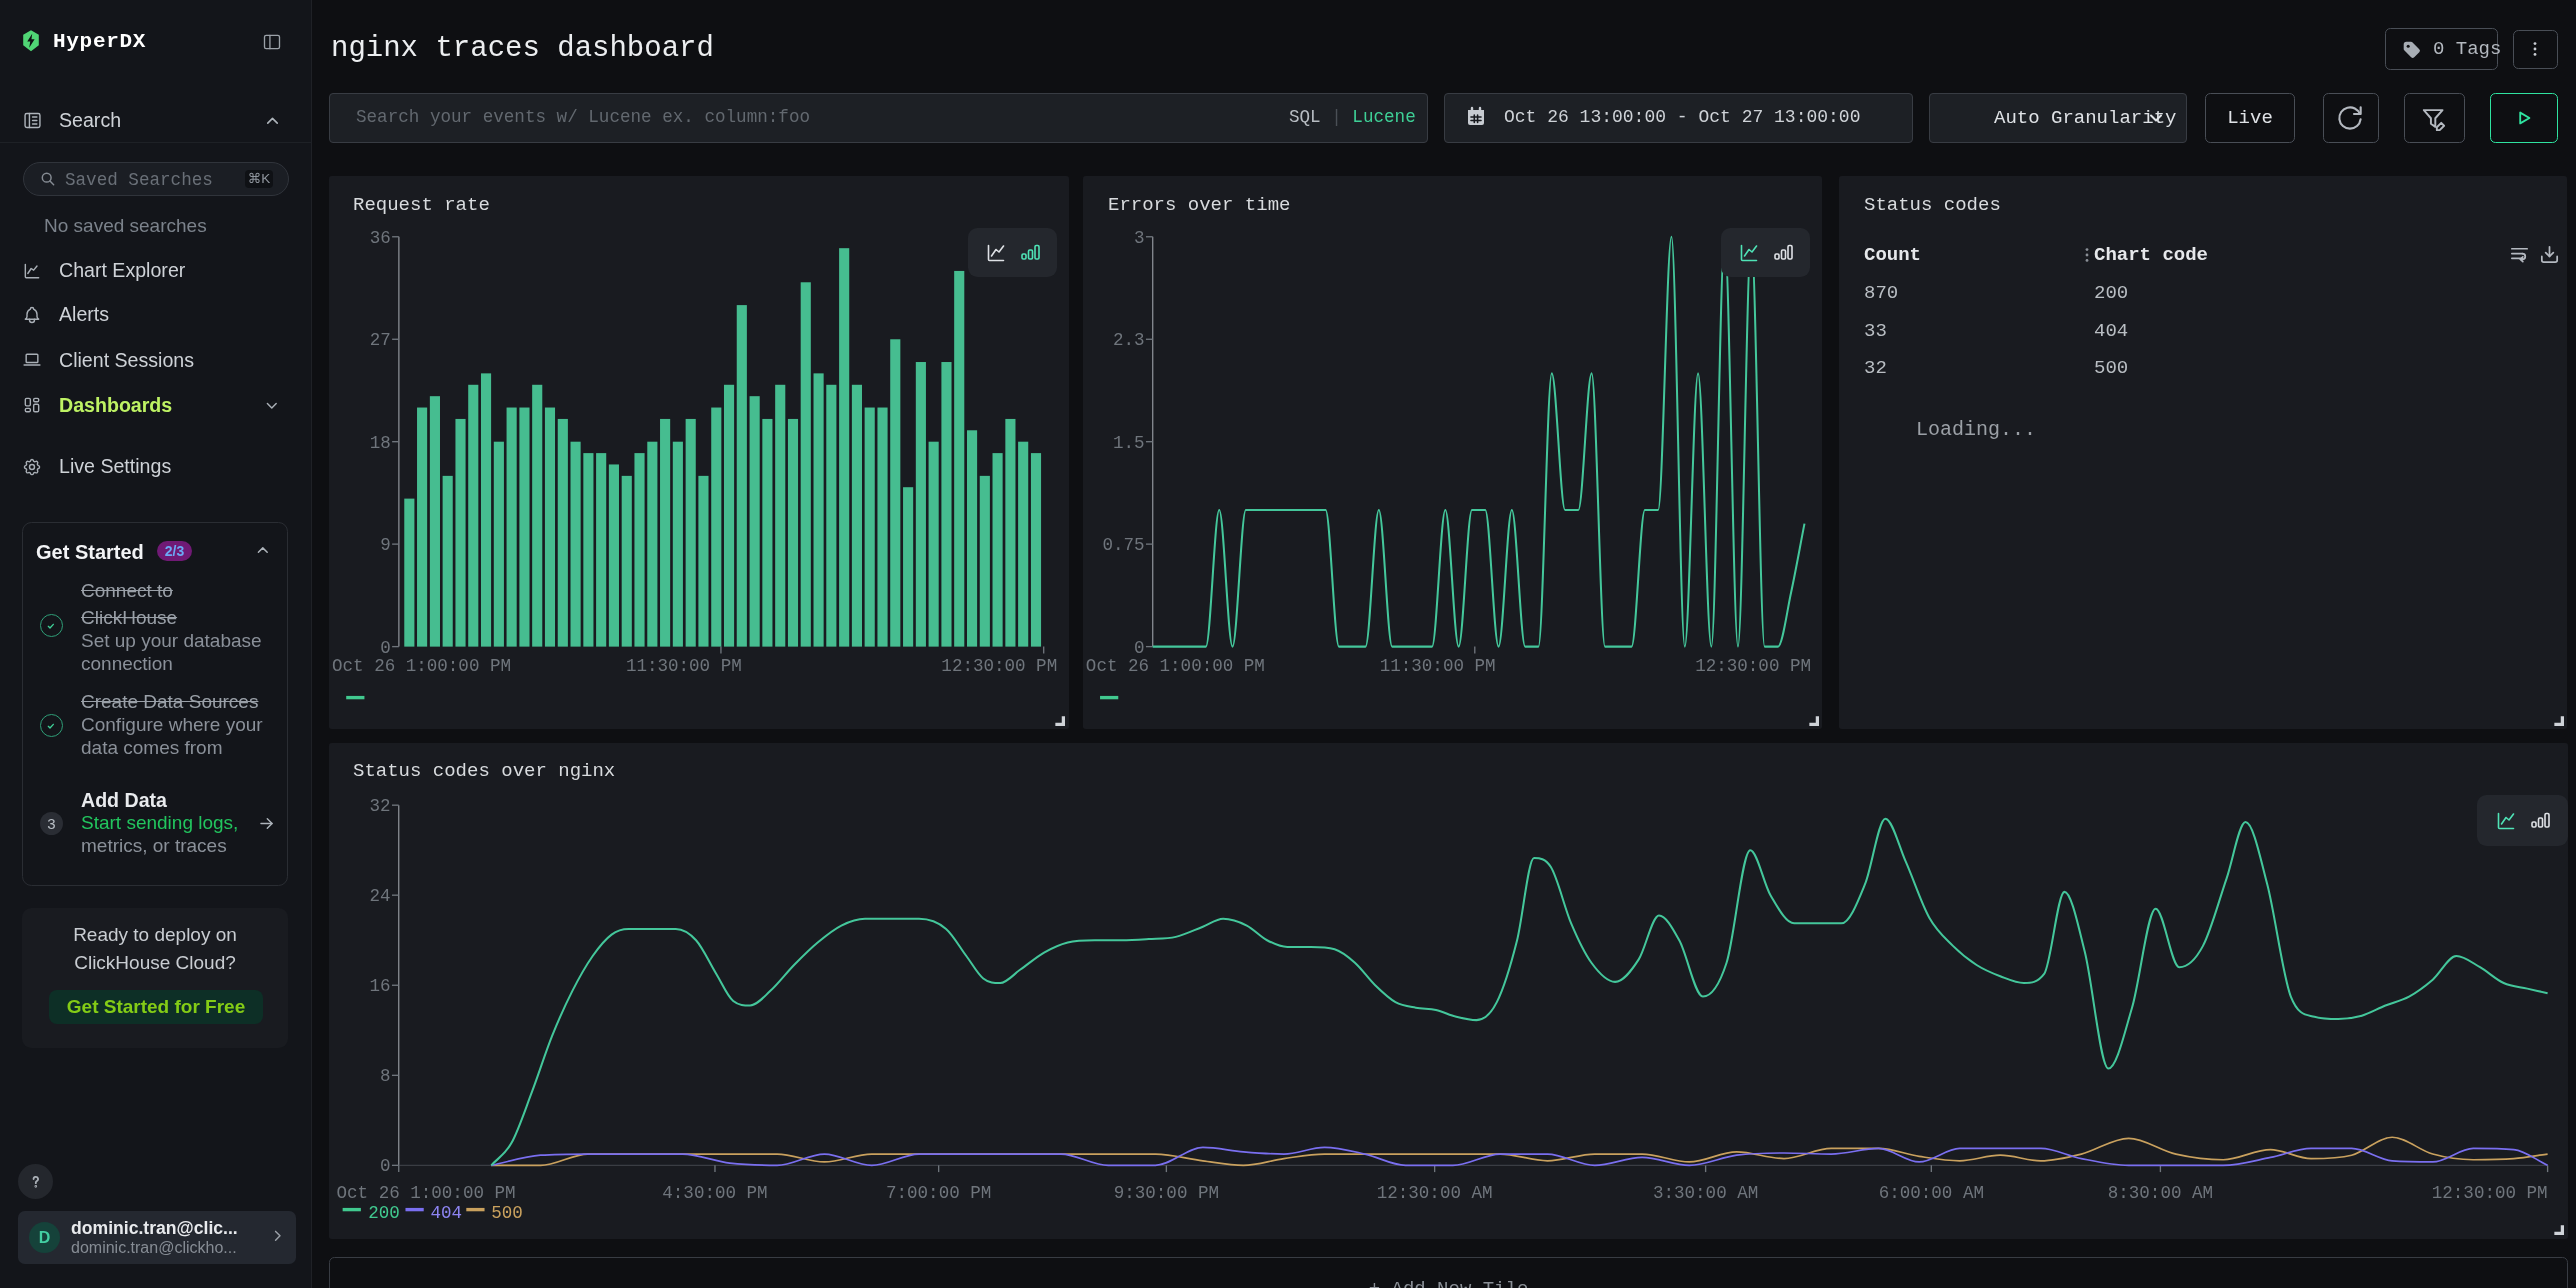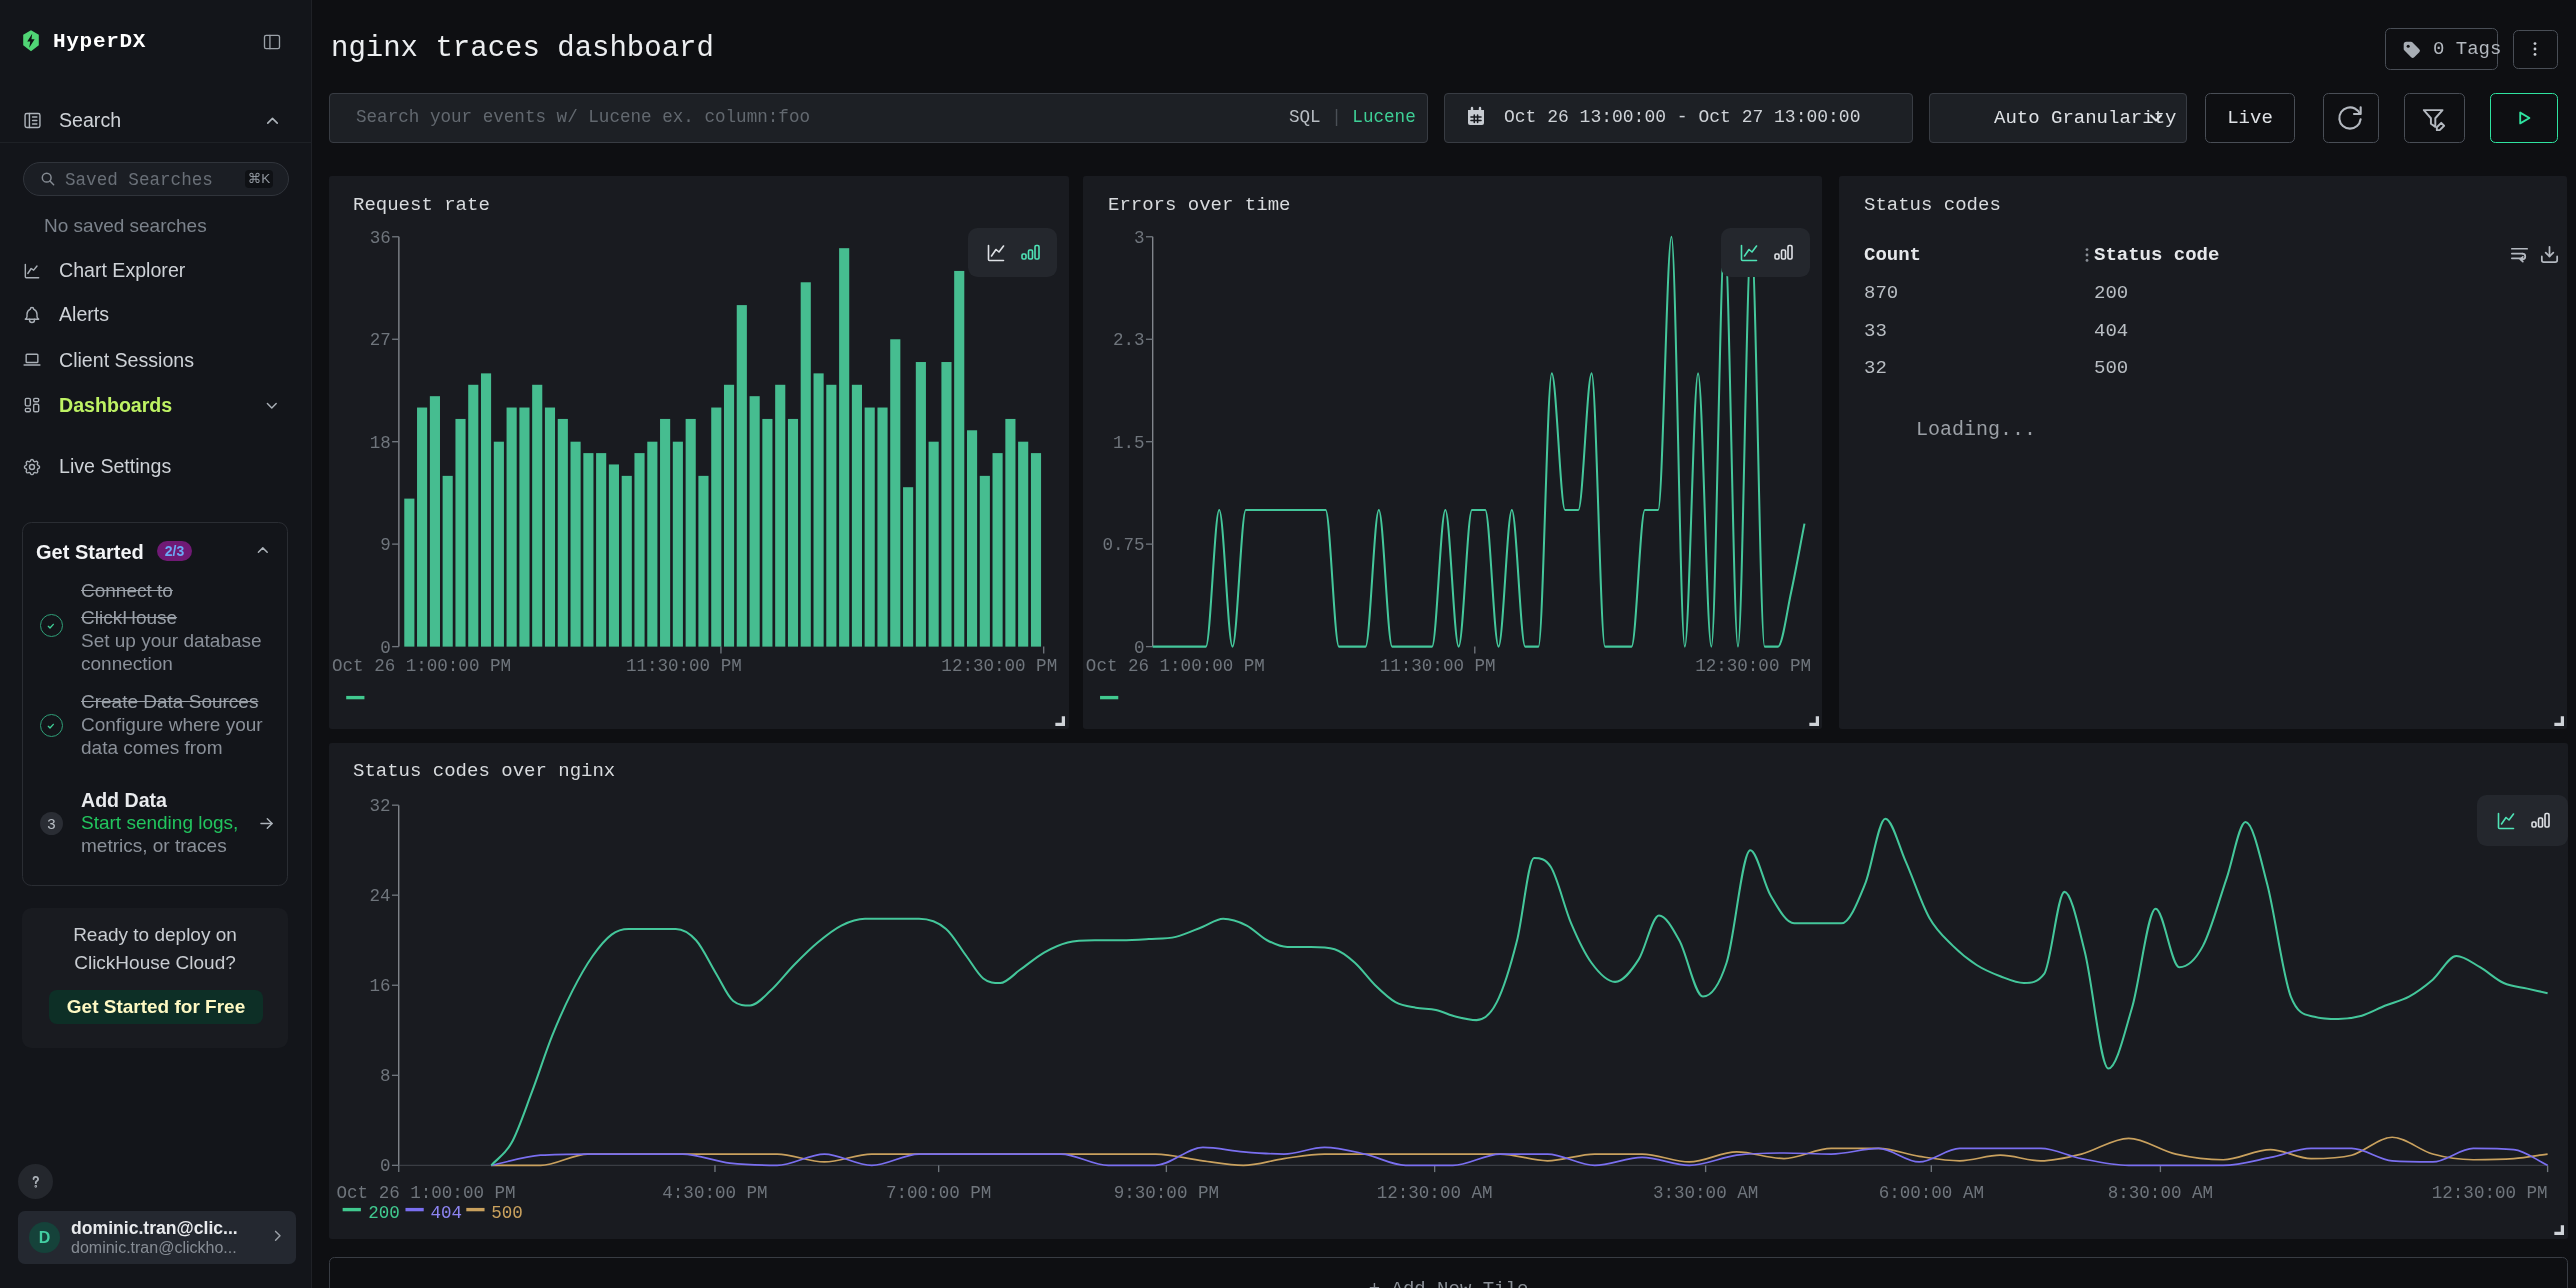--- a/index.html
+++ b/index.html
@@ -97,21 +97,21 @@
 <div class="abs" style="left:81px;top:789px;font-size:19.6px;font-weight:bold;color:#e8eaed">Add Data</div>
 <div class="abs" style="left:81px;top:812px;font-size:19px;color:#22c55e">Start sending logs,</div>
 <div class="abs" style="left:81px;top:835px;font-size:19px;color:#8a9099">metrics, or traces</div>
 <svg style="position:absolute;left:257px;top:814px" width="19" height="19" viewBox="0 0 24 24" fill="none" stroke="#aeb4bb" stroke-width="1.8" stroke-linecap="round" stroke-linejoin="round">
       <path d="M5 12h14"></path>
       <path d="M13 6l6 6-6 6"></path>
     </svg>
 <div class="abs" style="left:22px;top:908px;width:266px;height:140px;background:#191b20;border-radius:9.5px"></div>
 <div class="abs" style="left:22px;top:924px;width:266px;text-align:center;font-size:19px;color:#c9cdd2">Ready to deploy on</div>
 <div class="abs" style="left:22px;top:952px;width:266px;text-align:center;font-size:19px;color:#c9cdd2">ClickHouse Cloud?</div>
-<div class="abs" style="left:49px;top:990px;width:214px;height:34px;background:#0d2f26;border-radius:8px;text-align:center;line-height:34px;font-size:19px;font-weight:bold;color:#fef9c3">Get Started for Free</div>
+<div class="abs" style="left:49px;top:990px;width:214px;height:34px;background:#0d2f26;border-radius:8px;text-align:center;line-height:34px;font-size:19px;font-weight:bold;color:#84cc16">Get Started for Free</div>
 <div class="abs" style="left:18px;top:1164px;width:35px;height:35px;background:#24272d;border-radius:50%"></div>
 <svg style="position:absolute;left:25px;top:1171px" width="21.6" height="21.6" viewBox="0 0 24 24" fill="none" stroke="#aab0b7" stroke-width="2" stroke-linecap="round" stroke-linejoin="round">
       <path d="M9.5 9a2.5 2.5 0 1 1 3.6 2.2c-.8.4-1.1 1-1.1 1.8v.5"></path>
       <circle cx="12" cy="17" r="0.5" fill="currentColor"></circle>
     </svg>
 <div class="abs" style="left:18px;top:1211px;width:278px;height:53px;background:#242830;border-radius:6.8px"></div>
 <div class="abs" style="left:29px;top:1222px;width:31px;height:31px;background:#15423a;border-radius:50%;color:#43cfa2;font-size:16px;font-weight:bold;text-align:center;line-height:31px">D</div>
 <div class="abs" style="left:71px;top:1218px;font-size:17.6px;font-weight:bold;color:#e8eaed">dominic.tran@clic...</div>
 <div class="abs" style="left:71px;top:1239px;font-size:16px;color:#868c94">dominic.tran@clickho...</div>
 <svg style="position:absolute;left:269px;top:1227px" width="17.6" height="17.6" viewBox="0 0 24 24" fill="none" stroke="#9ba1a8" stroke-width="2" stroke-linecap="round" stroke-linejoin="round">
@@ -284,21 +284,21 @@
     <rect x="17" y="4.5" width="4" height="13.5" rx="1.2"></rect>
   </svg>
 <div class="panel" style="left:1839px;top:176px;width:728px;height:553px"></div>
 <div class="abs mono" style="left:1864px;top:194px;font-size:19px;color:#d8dbde">Status codes</div>
 <div class="abs mono" style="left:1864px;top:244px;font-size:19px;font-weight:bold;color:#e6e8eb">Count</div>
 <svg style="position:absolute;left:2077px;top:245px" width="20" height="20" viewBox="0 0 24 24" fill="#8a8f96">
     <circle cx="12" cy="5.5" r="1.7"></circle>
     <circle cx="12" cy="12" r="1.7"></circle>
     <circle cx="12" cy="18.5" r="1.7"></circle>
   </svg>
-<div class="abs mono" style="left:2094px;top:244px;font-size:19px;font-weight:bold;color:#e6e8eb">Status code</div>
+<div class="abs mono" style="left:2094px;top:244px;font-size:19px;font-weight:bold;color:#e6e8eb">Chart code</div>
 <svg style="position:absolute;left:2508px;top:243px" width="23" height="23" viewBox="0 0 24 24" fill="none" stroke="#b4b9c0" stroke-width="1.8" stroke-linecap="round" stroke-linejoin="round">
     <line x1="4" y1="6" x2="20" y2="6"></line>
     <line x1="4" y1="11" x2="15" y2="11"></line>
     <path d="M4 16h11"></path>
     <path d="M15 11a3 3 0 0 1 0 6h-2"></path>
     <path d="M15.5 14.5L13 17l2.5 2.5"></path>
   </svg>
 <svg style="position:absolute;left:2538px;top:243px" width="23" height="23" viewBox="0 0 24 24" fill="none" stroke="#b4b9c0" stroke-width="1.8" stroke-linecap="round" stroke-linejoin="round">
     <path d="M12 4v10"></path>
     <path d="M8 10l4 4 4-4"></path>

